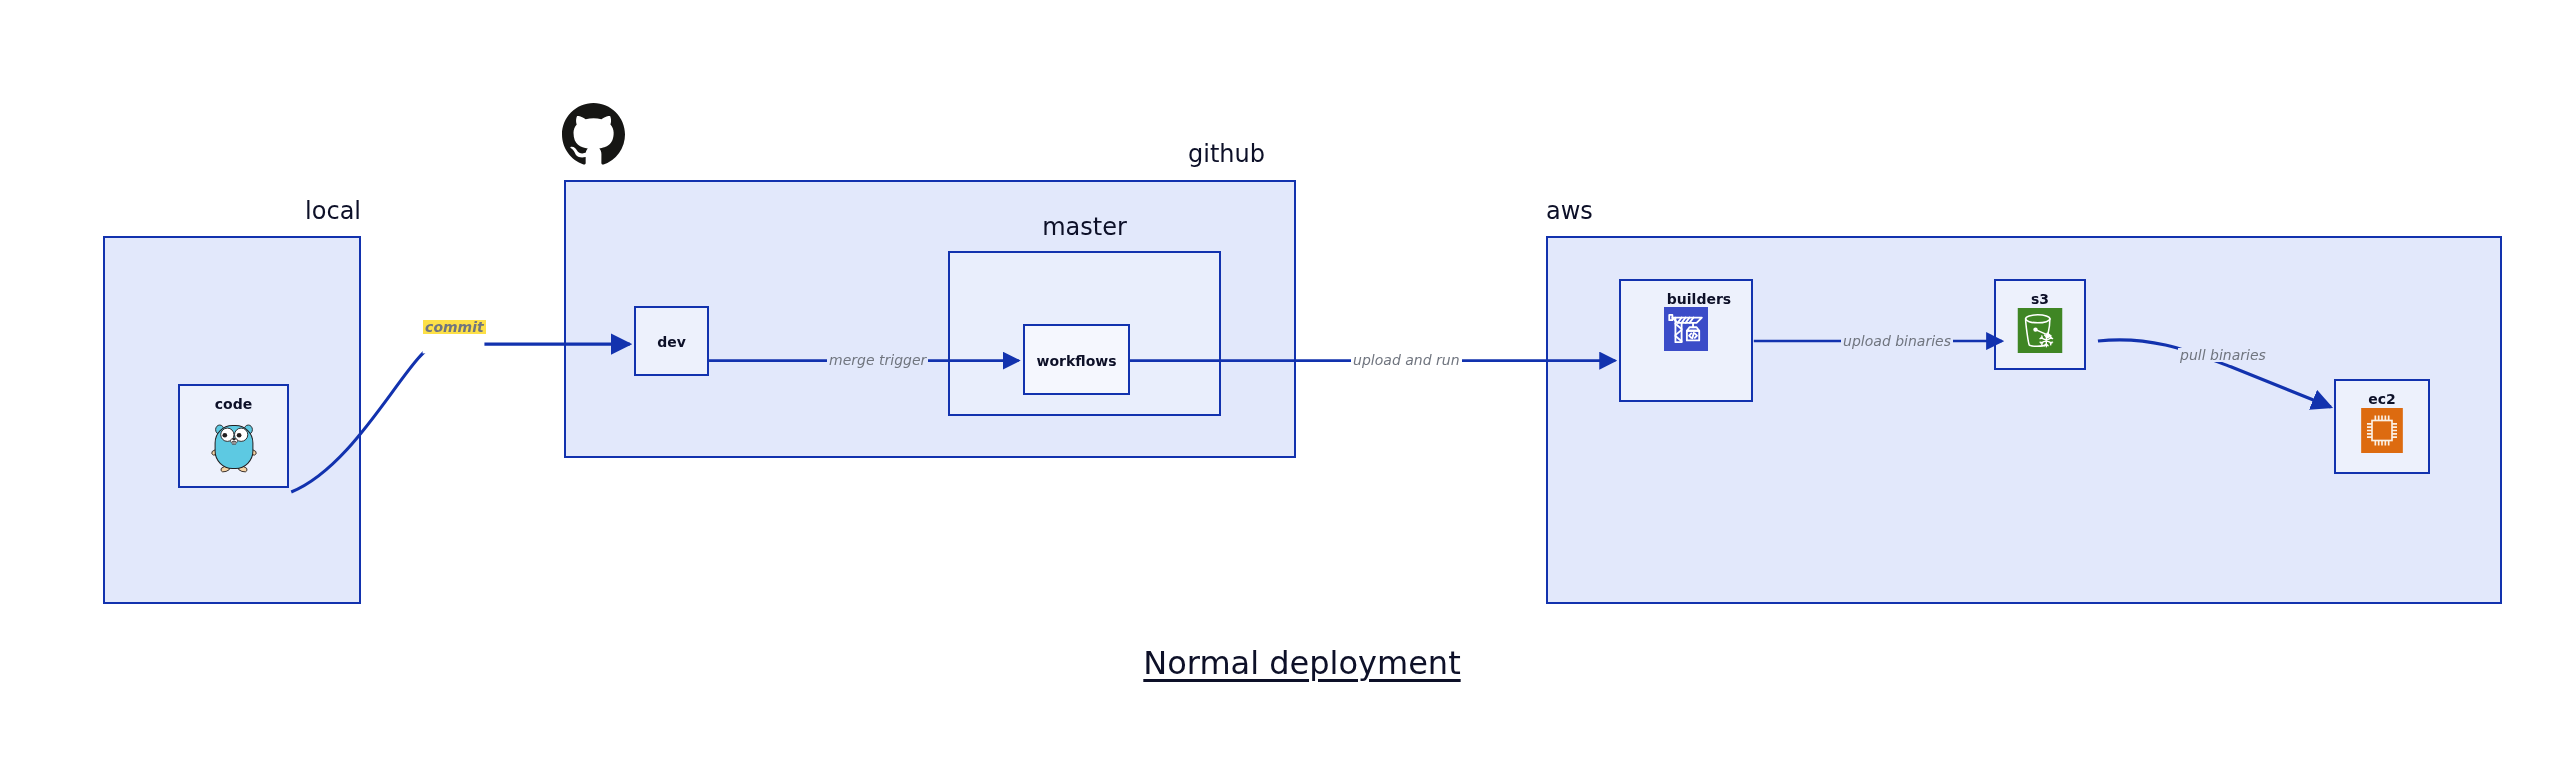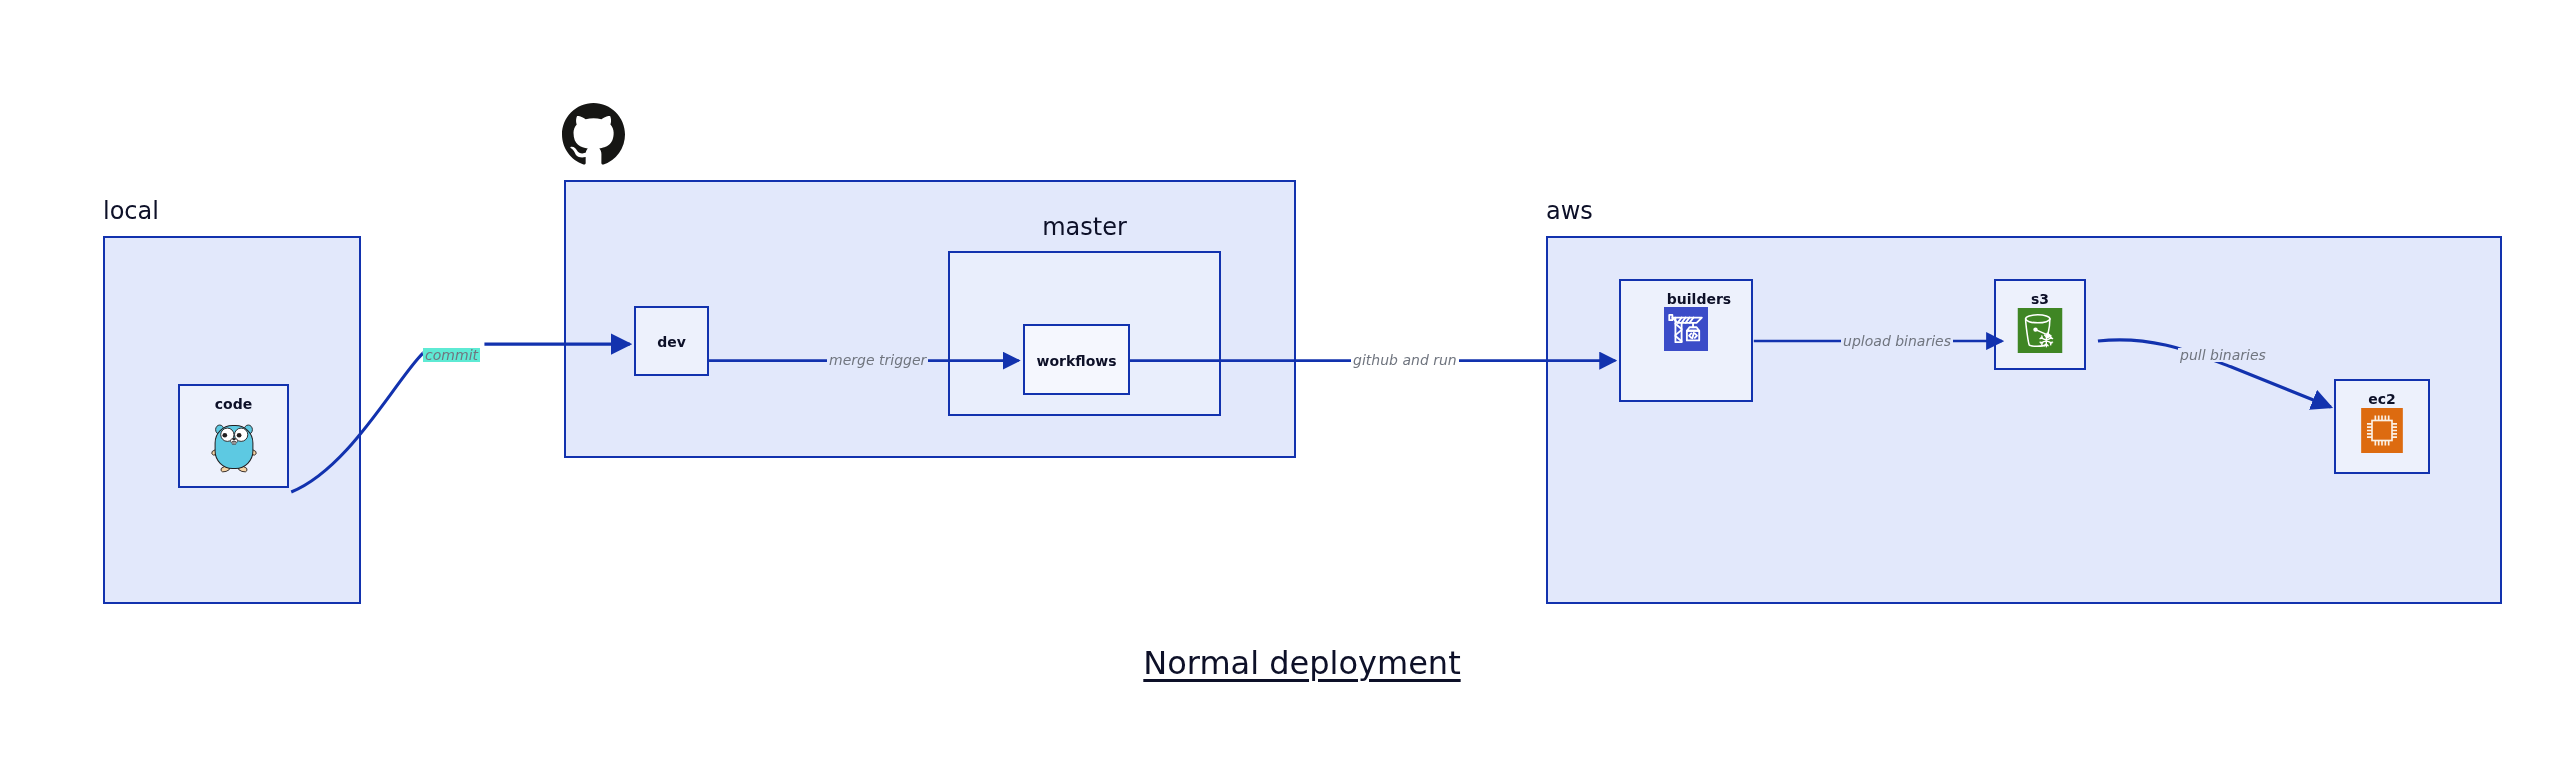--- a/index.html
+++ b/index.html
@@ -101,21 +101,21 @@
   }
   #github-logo {
     position: absolute;
   }
 </style>
 </head>
 <body>
 
 <div id="stage">
 
-  <div class="group-label" style="left:103px;top:199px;width:258px;text-align:left;">local</div>
+  <div class="group-label" style="left:103px;top:199px;width:258px;text-align:right;">local</div>
   <div class="group" style="left:103px;top:236px;width:258px;height:368px;"></div>
 
   <div class="node" style="left:178px;top:384px;width:111px;height:104px;">
     <div class="node-label" style="top:11.3px;">code</div>
 
     <div class="node-icon" style="top:35px;">
       <svg width="47" height="52" viewBox="0 0 92 100" xmlns="http://www.w3.org/2000/svg">
 
         <ellipse cx="11" cy="60" rx="9" ry="5" fill="#f6d2a2" stroke="#231f20" stroke-width="1.6" transform="rotate(-20 11 60)"></ellipse>
 
@@ -146,20 +146,21 @@
   <div id="github-logo" style="left:562px;top:103px;">
     <svg width="63" height="63" viewBox="0 0 16 16" xmlns="http://www.w3.org/2000/svg">
       <path fill="#161614" d="M8 0C3.58 0 0 3.58 0 8c0 3.54 2.29 6.53 5.47 7.59.4.07.55-.17.55-.38
         0-.19-.01-.82-.01-1.49-2.01.37-2.53-.49-2.69-.94-.09-.23-.48-.94-.82-1.13-.28-.15-.68-.52-.01-.53.63-.01
         1.08.58 1.23.82.72 1.21 1.87.87 2.33.66.07-.52.28-.87.51-1.07-1.78-.2-3.64-.89-3.64-3.95
         0-.87.31-1.59.82-2.15-.08-.2-.36-1.02.08-2.12 0 0 .67-.21 2.2.82.64-.18 1.32-.27 2-.27s1.36.09 2 .27c1.53-1.04
         2.2-.82 2.2-.82.44 1.1.16 1.92.08 2.12.51.56.82 1.27.82 2.15 0 3.07-1.87 3.75-3.65 3.95.29.25.54.73.54 1.48
         0 1.07-.01 1.93-.01 2.2 0 .21.15.46.55.38A8.01 8.01 0 0 0 16 8c0-4.42-3.58-8-8-8z"></path>
     </svg>
   </div>
+  <div class="group-label" style="left:564px;top:142px;width:701px;text-align:right;">github</div>
   <div class="group" style="left:564px;top:180px;width:732px;height:278px;"></div>
 
   <div class="group-label" style="left:948px;top:215px;width:273px;text-align:center;">master</div>
   <div class="subgroup" style="left:948px;top:251px;width:273px;height:165px;"></div>
 
   <div class="node" style="left:634px;top:306px;width:75px;height:70px;">
     <div class="node-label" style="top:27px;">dev</div>
   </div>
 
   <div class="node" style="left:1023px;top:324px;width:107px;height:71px;background:#f5f7fe;padding-left:32px;">
@@ -261,22 +262,22 @@
       <path d="M3404 662 L 3886 662" stroke-width="5" marker-end="url(#arrowhead)"></path>
 
       <path d="M4072 662 C 4180 650 4260 686 4330 712 L 4524 790" stroke-width="6" marker-end="url(#arrowhead)"></path>
     </g>
 
     <g fill="#ffffff">
       <rect x="820" y="650" width="120" height="36"></rect>
     </g>
   </svg>
 
-  <div class="edge-label" style="left:423px;top:348px;background:#5eead4;padding:0 2.1px;">commit</div>
+  <div class="edge-label" style="left:423px;top:320px;background:#fde047;padding:0 2.1px;font-weight:bold;">commit</div>
   <div class="edge-label" style="left:827px;top:353px;background:#e2e8fb;padding:0 2.1px;">merge trigger</div>
-  <div class="edge-label" style="left:1351px;top:353px;background:#ffffff;padding:0 2.1px;">github and run</div>
+  <div class="edge-label" style="left:1351px;top:353px;background:#ffffff;padding:0 2.1px;">upload and run</div>
   <div class="edge-label" style="left:1829px;top:334px;background:#e2e8fb;padding:0 2.1px;margin-left:12px;">upload binaries</div>
   <div class="edge-label" style="left:2178px;top:348px;background:#e2e8fb;padding:0 2.1px;">pull binaries</div>
 
   <div id="diagram-title" style="top:647px;">Normal deployment</div>
 
 </div>
 
 
 </body></html>

